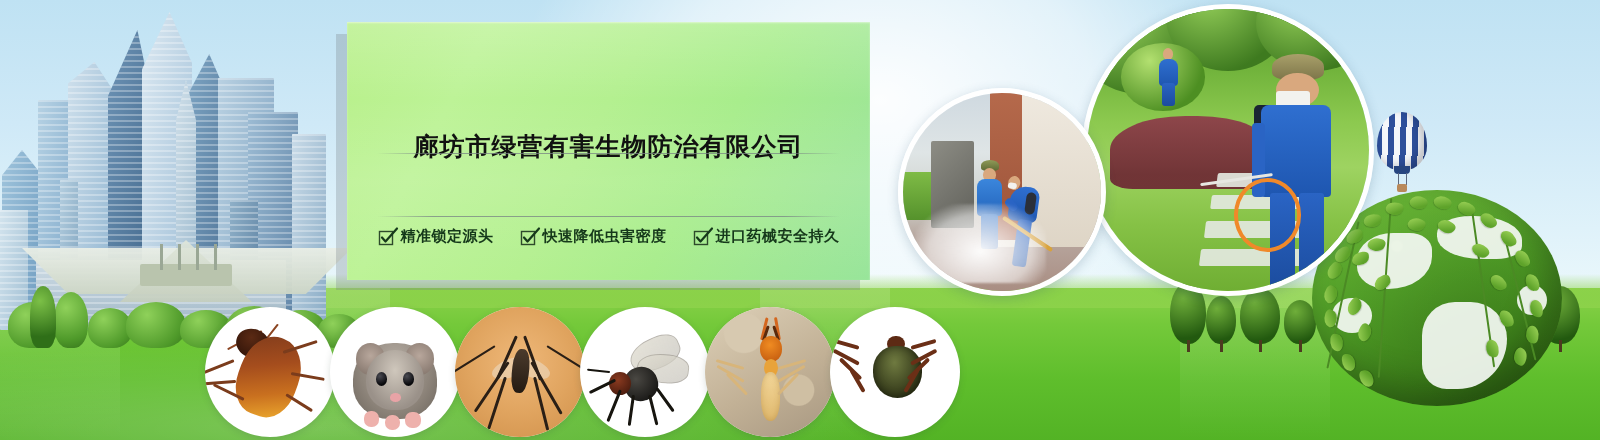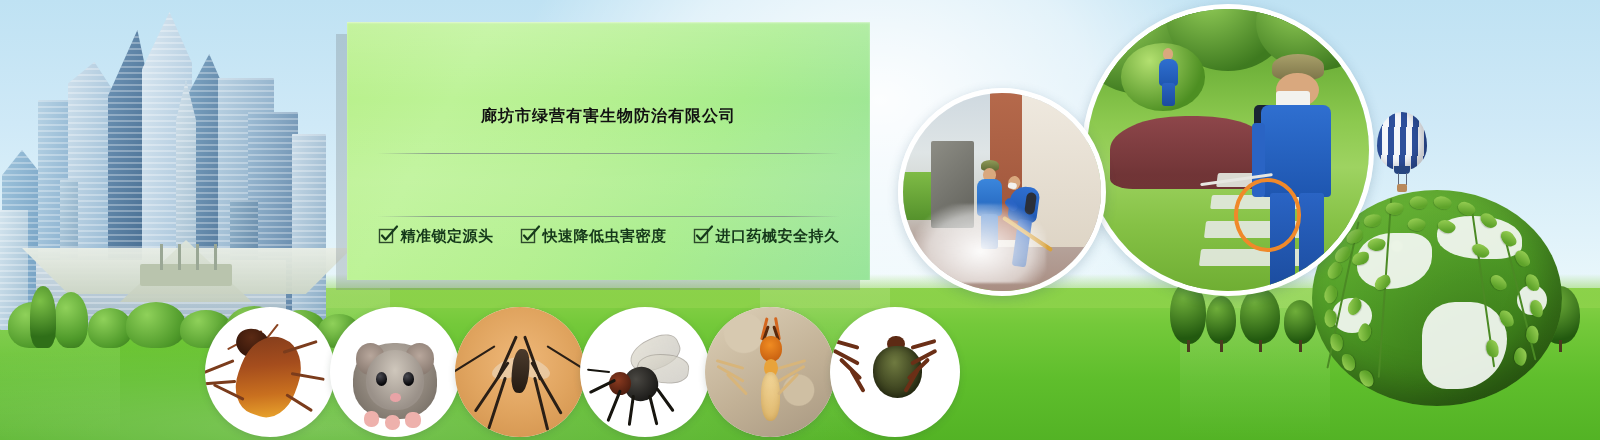--- a/index.html
+++ b/index.html
@@ -274,41 +274,41 @@
     position:absolute; left:347px; top:22px; width:523px; height:258px;
     background:linear-gradient(118deg,#b8f08a 0%,#bdf397 22%,#b4f090 46%,#a8ed8c 66%,#9fe795 86%,#98e59a 100%);
     box-shadow:0 1px 2px rgba(255,255,255,.5) inset;
   }
   .panel-sheen{
     position:absolute; left:0; top:0; width:100%; height:100%;
     background:linear-gradient(180deg, rgba(255,255,255,.18) 0%, rgba(255,255,255,0) 30%, rgba(255,255,255,.10) 62%, rgba(255,255,255,0) 100%);
     pointer-events:none;
   }
   #company-name{
-    position:absolute; left:0; top:84px; width:100%; text-align:center;
-    font-size:16px; font-weight:bold; color:#111111; letter-spacing:1px;
+    position:absolute; left:0; top:108px; width:100%; text-align:center;
+    font-size:25px; font-weight:bold; color:#111111; letter-spacing:1px;
     font-family:"DejaVu Sans","Liberation Sans",sans-serif;
   }
   .divider{
     position:absolute; left:30px; width:463px; height:1px;
     background:linear-gradient(90deg, rgba(150,160,160,0), rgba(120,132,132,.75) 12%, rgba(120,132,132,.75) 88%, rgba(150,160,160,0));
   }
   #divider-top{ top:131px; }
   #divider-bottom{ top:194px; }
   #headline{
     position:absolute; left:0; top:144px; width:100%; text-align:center;
     font-size:33px; font-weight:bold; color:#f1500f; letter-spacing:1.5px;
     font-family:"DejaVu Sans","Liberation Sans",sans-serif;
     text-shadow:0 1px 0 rgba(255,255,255,.35);
   }
   #features{
     position:absolute; left:0; top:205px; width:100%;
     display:flex; justify-content:center; align-items:center; gap:26px;
   }
-  .feature{ display:flex; align-items:flex-start; gap:6px; }
+  .feature{ display:flex; align-items:flex-end; gap:6px; }
   .feature-label{
     font-size:15px; font-weight:bold; color:#16391b;
     font-family:"DejaVu Sans","Liberation Sans",sans-serif;
     letter-spacing:.5px;
   }
   .check-icon{ width:17px; height:17px; position:relative; flex:0 0 auto; }
   .check-icon svg{ position:absolute; left:0; top:-2px; overflow:visible; }
 </style>
 </head>
 <body>

